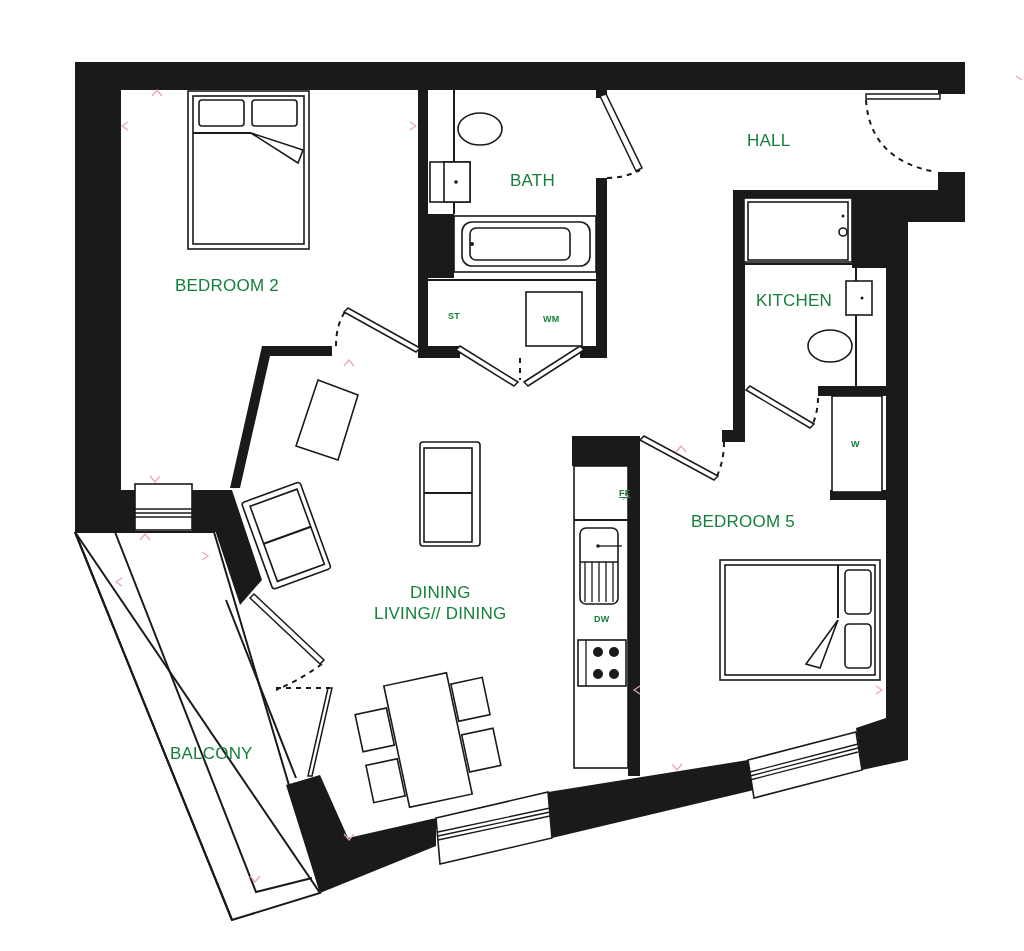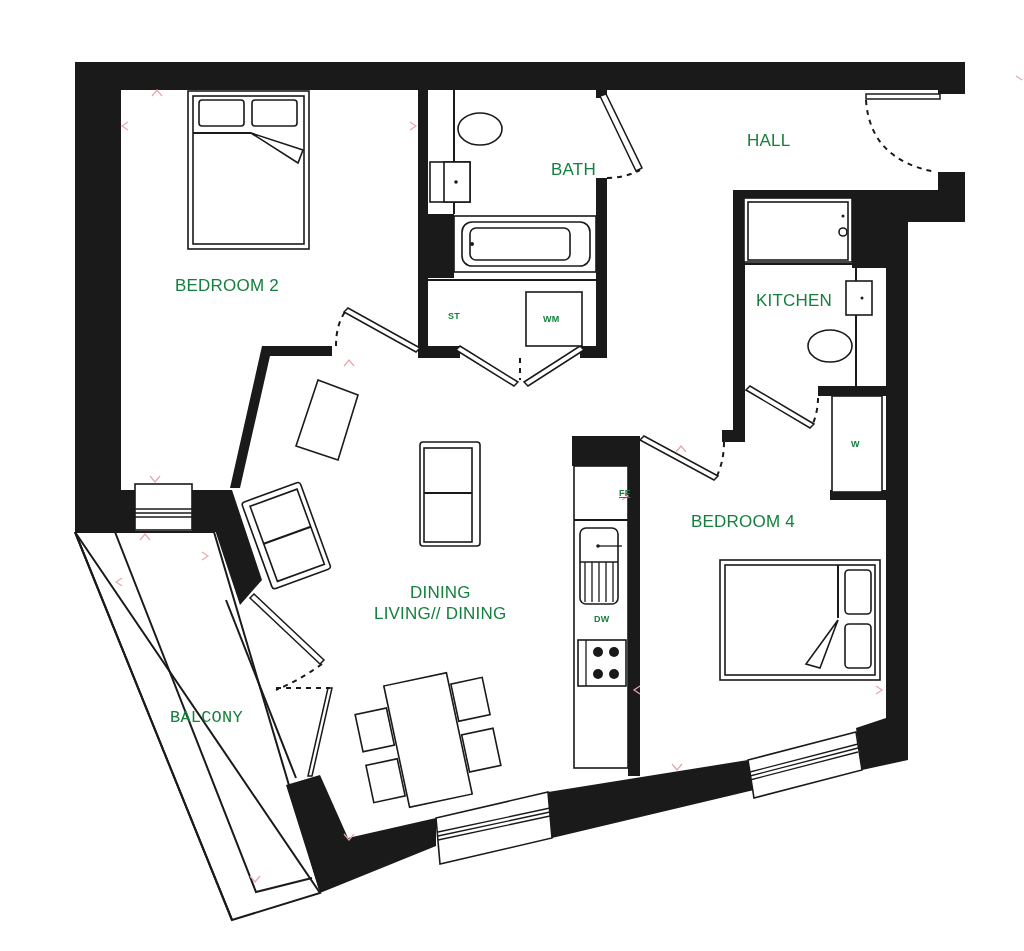--- a/index.html
+++ b/index.html
@@ -220,25 +220,25 @@
     <path class="mark" d="M676,452 l5,-6 l5,6"></path>
     <path class="mark" d="M876,686 l6,4 l-6,4"></path>
     <path class="mark" d="M672,764 l5,6 l5,-6"></path>
     <path class="mark" d="M344,834 l5,6 l5,-6"></path>
     <path class="mark" d="M250,876 l5,6 l5,-6"></path>
     <path class="mark" d="M1016,76 l6,4"></path>
   </g>
 </svg>
 
 <div class="label room" style="left:175px; top:276px;">BEDROOM 2</div>
-<div class="label room" style="left:510px; top:160px;margin-left:41px;">BATH</div>
+<div class="label room" style="left:510px; top:171px;">BATH</div>
 <div class="label room" style="left:747px; top:131px;">HALL</div>
 <div class="label room" style="left:756px; top:291px;">KITCHEN</div>
-<div class="label room" style="left:691px; top:512px;">BEDROOM 4</div>
+<div class="label room" style="left:691px; top:512px;">BEDROOM 5</div>
 <div class="label room" style="left:410px; top:583px;">DINING</div>
 <div class="label room" style="left:374px; top:604px;">LIVING// DINING</div>
-<div class="label room" style="left:170px; top:708px;font-family:Liberation Mono, monospace;">BALCONY</div>
+<div class="label room" style="left:170px; top:744px;">BALCONY</div>
 
 <div class="label tiny" style="left:448px; top:311px;">ST</div>
 <div class="label tiny" style="left:543px; top:314px;">WM</div>
 <div class="label tiny" style="left:851px; top:439px;">W</div>
 <div class="label tiny" style="left:619px; top:488px;text-decoration:underline;">FF</div>
 <div class="label tiny" style="left:594px; top:614px;">DW</div>
 
 </body></html>

